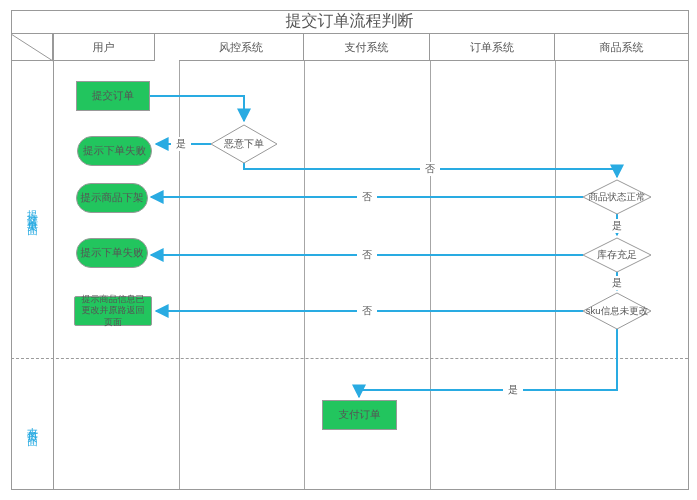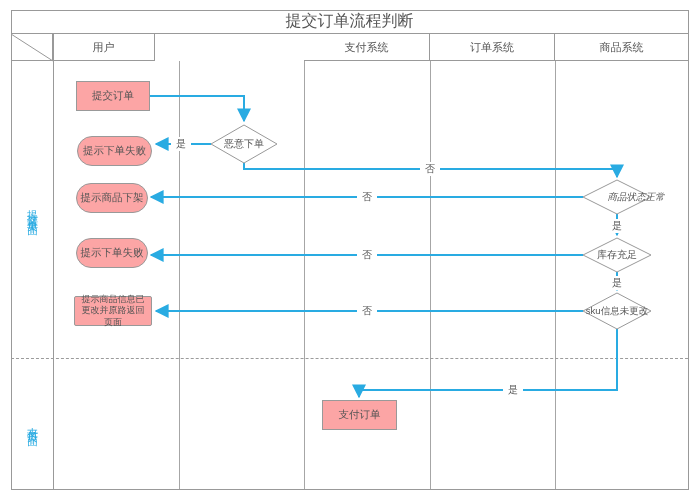--- a/index.html
+++ b/index.html
@@ -9,21 +9,21 @@
   .title-bar{position:absolute;left:11px;top:10px;width:677px;height:24px;
              display:flex;align-items:center;justify-content:center;
              font-size:16px;color:#555;border-bottom:1px solid #999;box-sizing:border-box;}
   .hcell{position:absolute;top:34px;height:27px;display:flex;align-items:center;justify-content:center;
          font-size:11px;color:#555;border-bottom:1px solid #999;box-sizing:border-box;}
   .vline{position:absolute;width:0;border-left:1px solid #a6a6a6;}
   .vline.dark{border-left-color:#999;}
   .dashed-divider{position:absolute;left:11px;top:358px;width:677px;height:0;border-top:1px dashed #9b9b9b;}
   .row-label{position:absolute;left:11px;width:42px;display:flex;align-items:center;justify-content:center;}
   .vtext{writing-mode:vertical-lr;text-orientation:upright;font-size:11px;letter-spacing:3px;color:#29abe2;}
-  .node{position:absolute;background:#fca5a5;border:1px solid #999;box-sizing:border-box;
+  .node{position:absolute;background:#22c55e;border:1px solid #999;box-sizing:border-box;
         display:flex;align-items:center;justify-content:center;text-align:center;
         font-size:10.5px;color:#555;line-height:1.25;}
   .stadium{border-radius:15px;}
   .small{font-size:9px;padding:0 4px;}
   .dlabel{position:absolute;transform:translate(-50%,-50%);font-size:9.5px;color:#555;
           text-align:center;white-space:nowrap;}
   .elabel{position:absolute;transform:translate(-50%,-50%);font-size:10px;color:#555;
           background:#fff;padding:0 5px;line-height:14px;}
   svg.flow{position:absolute;left:0;top:0;pointer-events:none;}
   .corner-cell{border-right:1px solid #999;}
@@ -32,20 +32,21 @@
 <body>
 
 <div class="stage">
 
   <div class="frame"></div>
 
   <div class="title-bar">提交订单流程判断</div>
 
   <div class="hcell corner-cell" style="left:11px;width:42px;"></div>
   <div class="hcell" style="left:53px;width:102px;border-right:1px solid #999;">用户</div>
+  <div class="hcell" style="left:179px;width:125px;border-right:1px solid #999;">风控系统</div>
   <div class="hcell" style="left:304px;width:126px;border-right:1px solid #999;">支付系统</div>
   <div class="hcell" style="left:430px;width:125px;border-right:1px solid #999;">订单系统</div>
   <div class="hcell" style="left:555px;width:133px;">商品系统</div>
 
   <div class="vline dark" style="left:53px;top:34px;height:455px;"></div>
   <div class="vline" style="left:179px;top:61px;height:428px;"></div>
   <div class="vline" style="left:304px;top:61px;height:428px;"></div>
   <div class="vline" style="left:430px;top:61px;height:428px;"></div>
   <div class="vline" style="left:555px;top:61px;height:428px;"></div>
   <div class="dashed-divider"></div>
@@ -85,21 +86,21 @@
   </svg>
 
   <div class="node" style="left:76px;top:81px;width:74px;height:30px;">提交订单</div>
   <div class="node stadium" style="left:77px;top:136px;width:75px;height:30px;">提示下单失败</div>
   <div class="node stadium" style="left:76px;top:183px;width:72px;height:30px;">提示商品下架</div>
   <div class="node stadium" style="left:76px;top:238px;width:72px;height:30px;">提示下单失败</div>
   <div class="node stadium small" style="left:74px;top:296px;width:78px;height:30px;border-radius:2px;">提示商品信息已更改并原路返回页面</div>
   <div class="node" style="left:322px;top:400px;width:75px;height:30px;">支付订单</div>
 
   <div class="dlabel" style="left:244px;top:144px;font-size:10px;">恶意下单</div>
-  <div class="dlabel" style="left:636px;top:197px;font-style:italic;">商品状态正常</div>
+  <div class="dlabel" style="left:617px;top:197px;">商品状态正常</div>
   <div class="dlabel" style="left:617px;top:255px;font-size:10px;">库存充足</div>
   <div class="dlabel" style="left:617px;top:311px;">sku信息未更改</div>
 
   <div class="elabel" style="left:181px;top:144px;">是</div>
   <div class="elabel" style="left:430px;top:169px;">否</div>
   <div class="elabel" style="left:367px;top:197px;">否</div>
   <div class="elabel" style="left:617px;top:226px;">是</div>
   <div class="elabel" style="left:367px;top:255px;">否</div>
   <div class="elabel" style="left:617px;top:283px;">是</div>
   <div class="elabel" style="left:367px;top:311px;">否</div>

